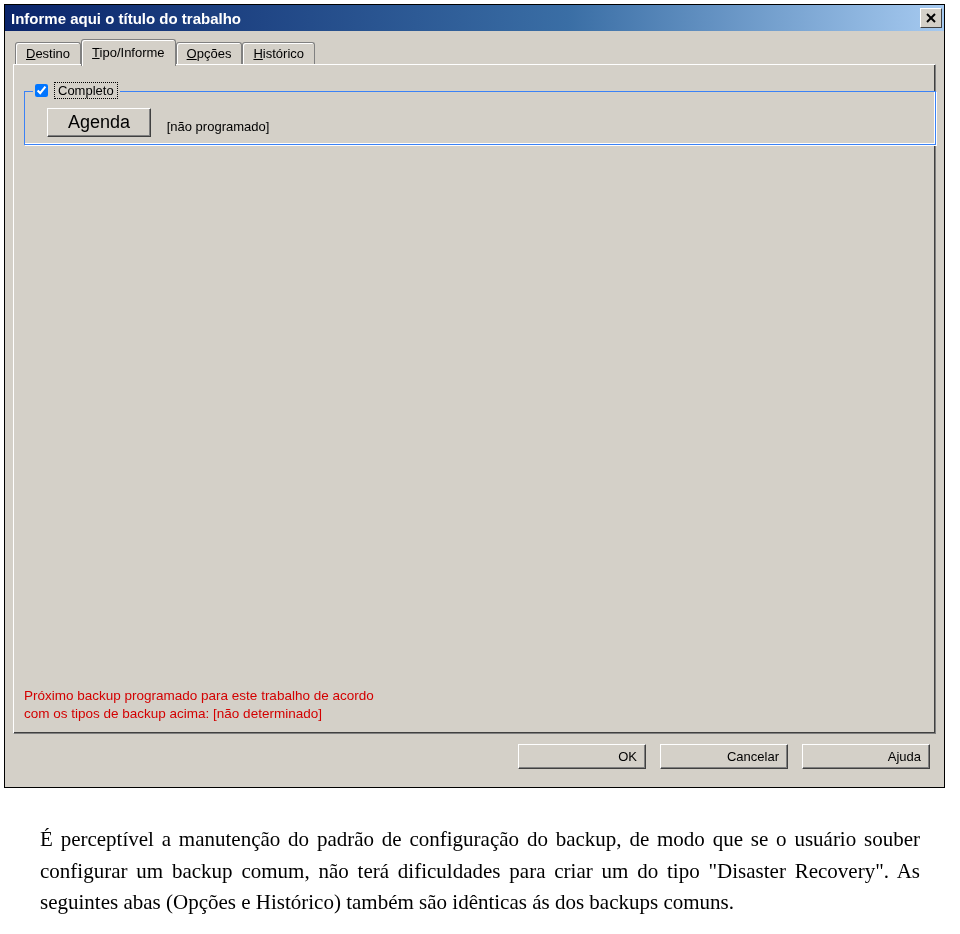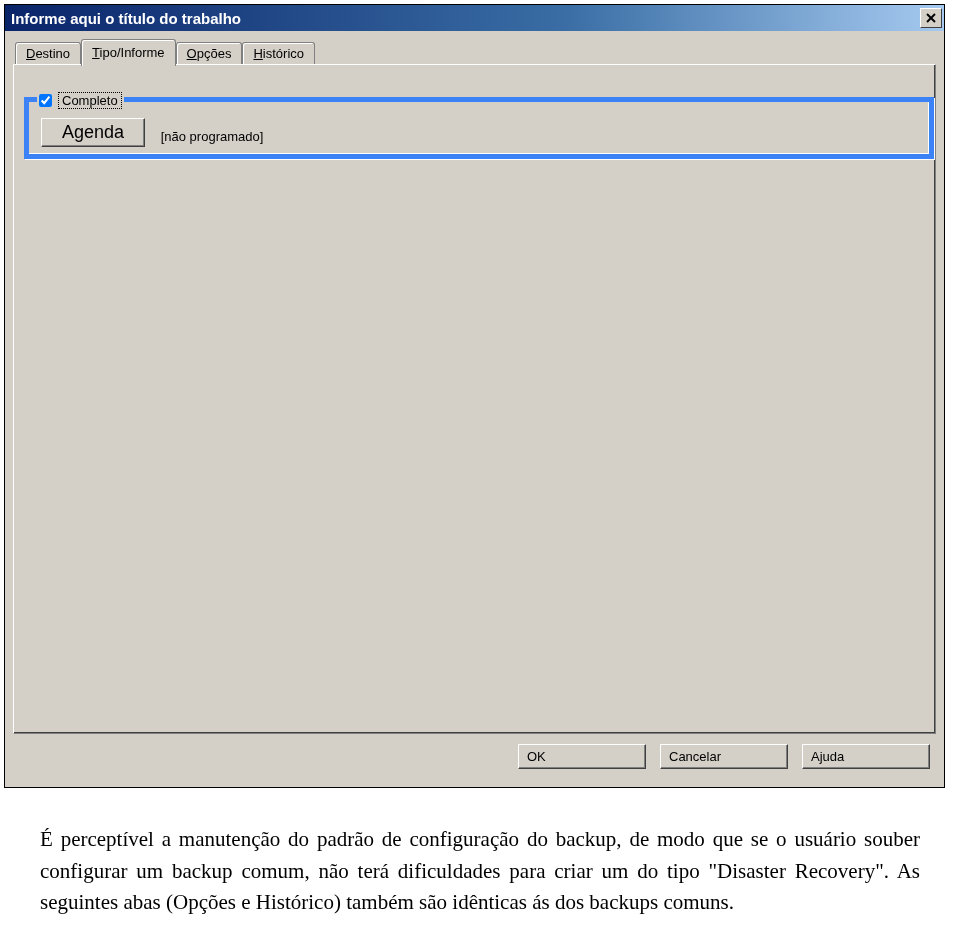--- a/index.html
+++ b/index.html
@@ -80,26 +80,26 @@
     border-bottom-color: #808080;
     box-shadow: inset -1px -1px 0 #404040, inset 1px 1px 0 #d4d0c8;
     height: 648px;
     position: relative;
     margin-top: -1px;
     background: #d4d0c8;
     padding: 10px;
   }
   .groupbox {
     position: relative;
-    border: 5px solid #3b82f6;
+    border: 1px solid #3b82f6;
     box-shadow: inset -1px -1px 0 #fff, 1px 1px 0 #fff;
     height: 52px;
     width: 888px;
-    margin-top: 22px;
-    padding-left: 12px;
+    margin-top: 16px;
+    padding-left: 22px;
   }
   .checkbox-wrap {
     position: absolute;
     top: -10px;
     left: 8px;
     background: #d4d0c8;
     padding: 0 2px 0 2px;
     display: flex;
     align-items: center;
     gap: 4px;
@@ -139,21 +139,21 @@
     line-height: 1.35;
   }
   .button-row {
     display: flex;
     justify-content: flex-end;
     gap: 14px;
     padding: 10px 6px 10px 0;
   }
   .btn {
     min-width: 110px;
-    text-align: left;
+    text-align: right;
     padding: 4px 8px;
     border: 1px solid #fff;
     border-right-color: #404040;
     border-bottom-color: #404040;
     box-shadow: inset -1px -1px 0 #808080;
     background: #d4d0c8;
     font-size: 13px;
     cursor: pointer;
   }
   .doc-text {
@@ -191,20 +191,24 @@
     <div class="tab-panel">
       <div class="groupbox">
         <div class="checkbox-wrap">
           <input type="checkbox" checked="" style="">
           <span class="checkbox-label"><span class="ul">C</span>ompleto</span>
         </div>
         <span class="agenda-btn"><span class="ul">A</span>genda</span>
         <span class="status-text">[não programado]</span>
       </div>
 
+      <div class="red-text">
+        <div>Próximo backup programado para este trabalho de acordo</div>
+        <div>com os tipos de backup acima: [não determinado]</div>
+      </div>
     </div>
 
     <div class="button-row">
       <div class="btn">OK</div>
       <div class="btn">Cancelar</div>
       <div class="btn">Ajuda</div>
     </div>
   </div>
 </div>
 

